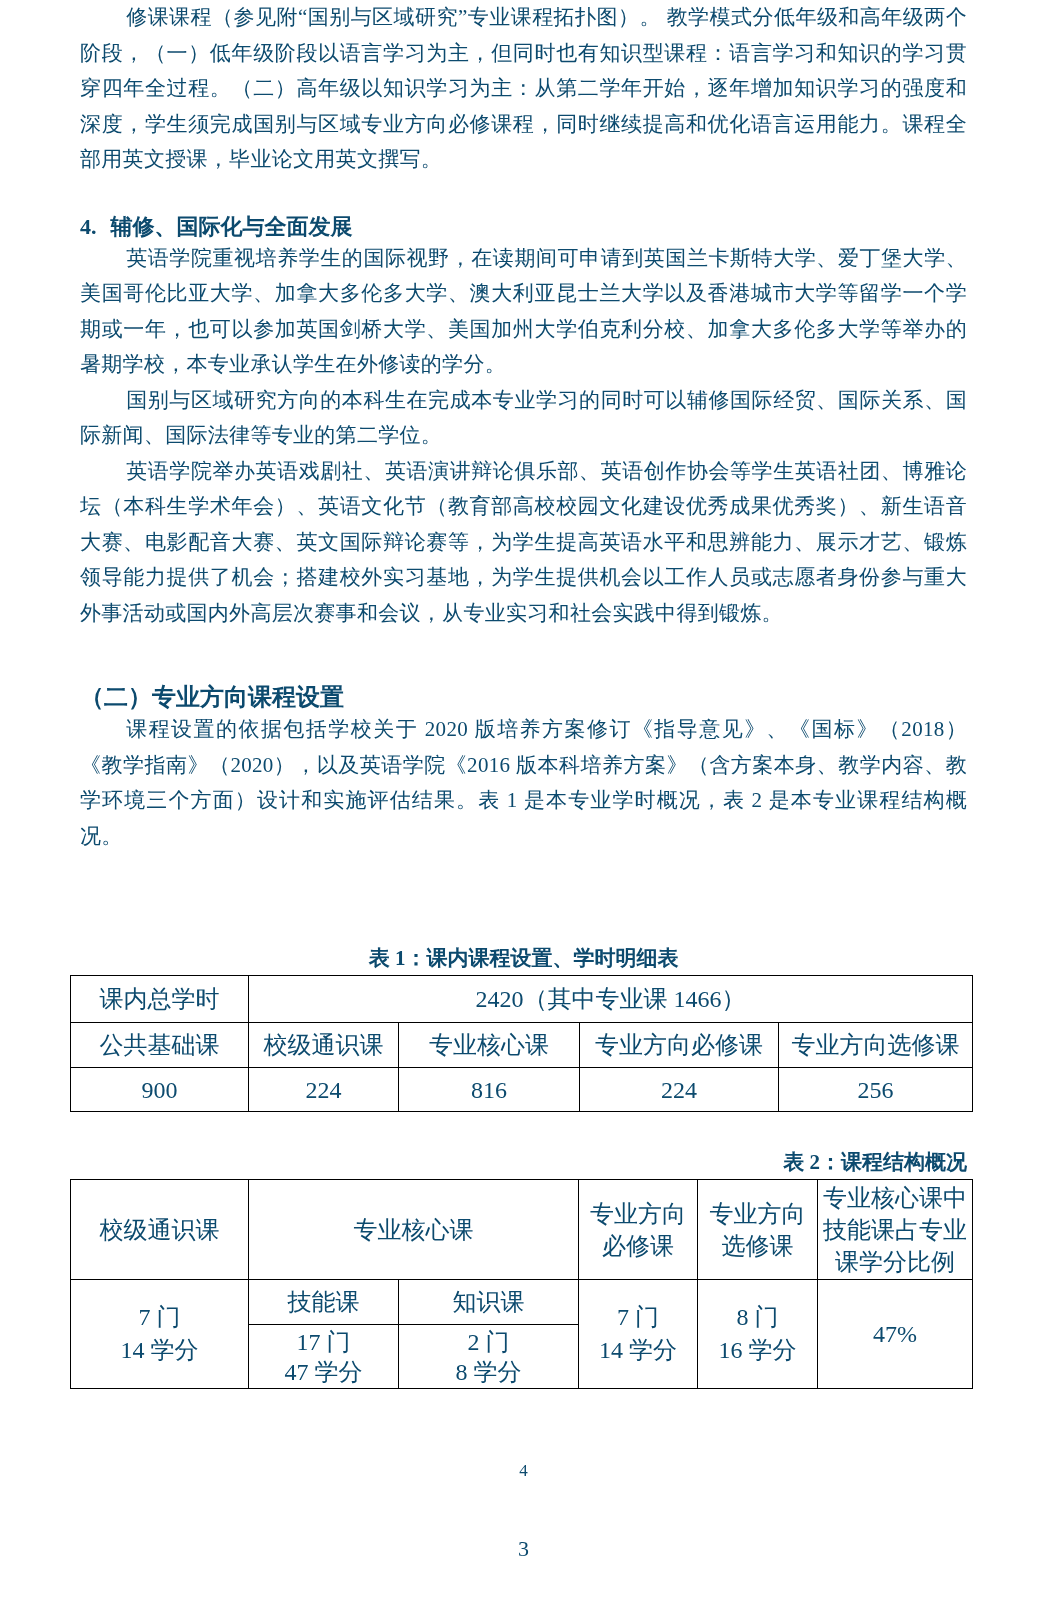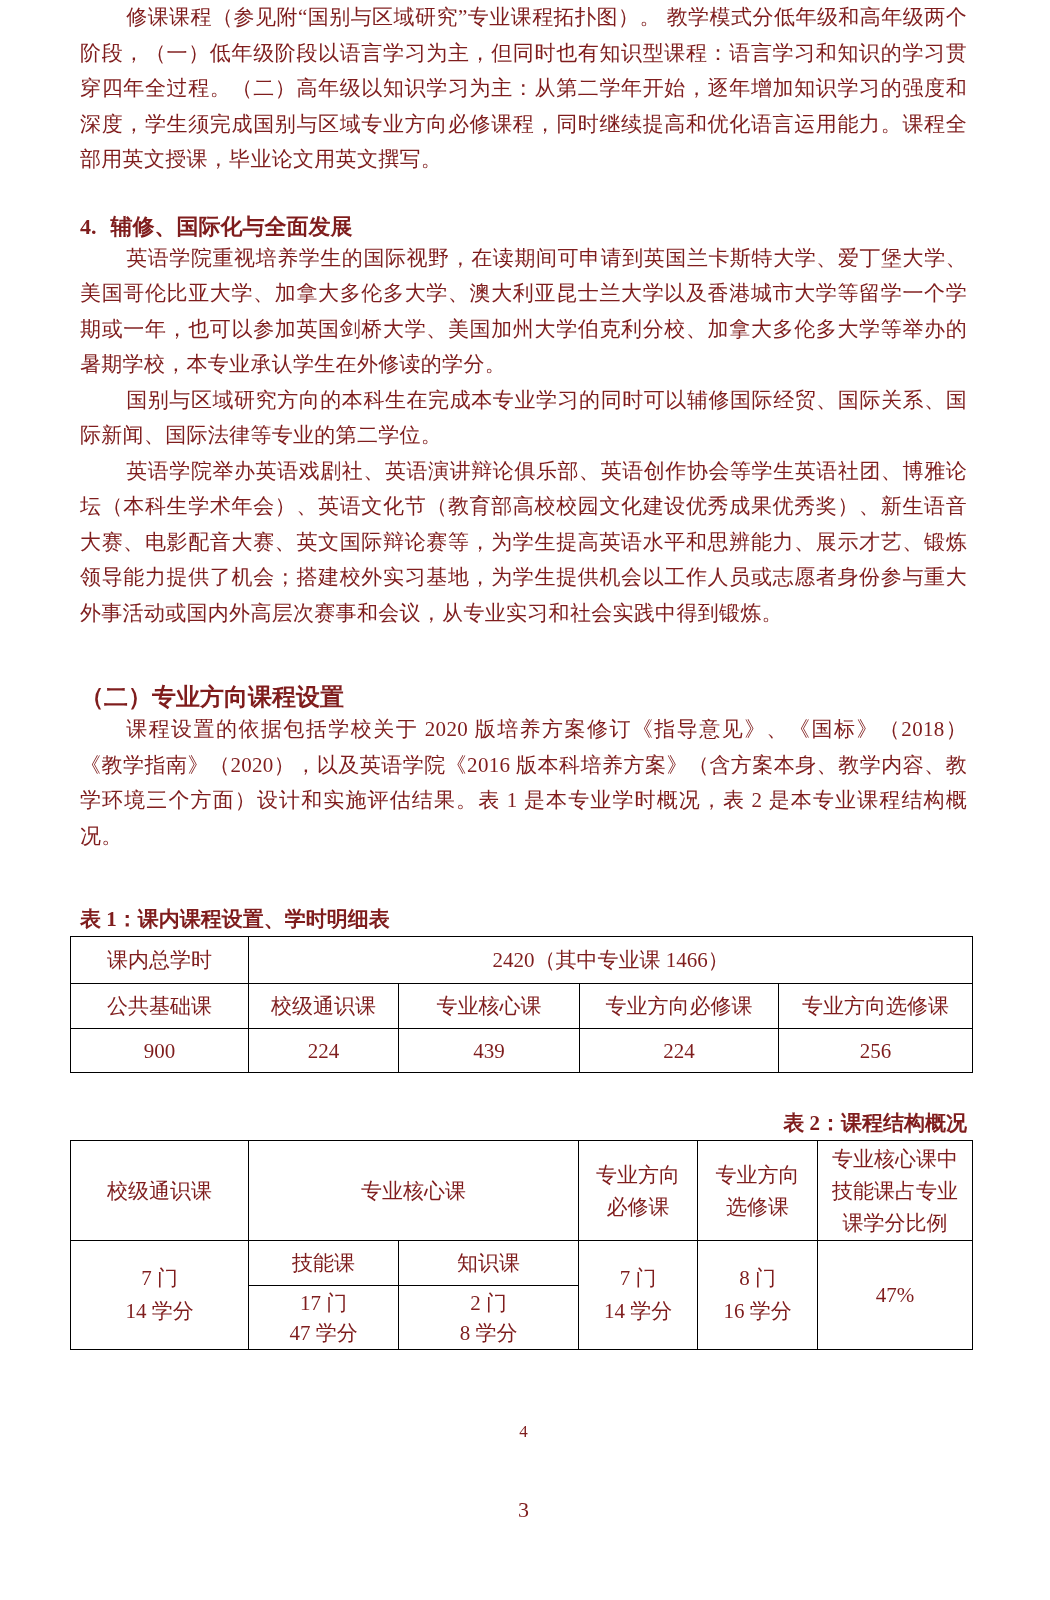--- a/index.html
+++ b/index.html
@@ -2,21 +2,21 @@
 <html><head>
 <meta charset="utf-8">
 <style>
   html,body{margin:0;padding:0;background:#e9e9e9;}
   .page{
     position:relative;
     width:1050px;
     height:1600px;
     margin:0 auto;
     background:#ffffff;
-    color:#7f1d1d;
+    color:#0c4a6e;
     font-family:"Liberation Serif","DejaVu Serif",serif;
     overflow:hidden;
   }
   .content{padding:0 83px 0 80px;}
   p.body-par{
     margin:0;
     font-size:21px;
     line-height:35.5px;
     text-align:justify;
     text-indent:2.2em;
@@ -36,35 +36,35 @@
     font-size:24px;
     font-weight:bold;
     line-height:30px;
   }
   .p5{margin-top:45px;line-height:32px;}
   .tbl-caption{
     font-size:21px;
     font-weight:bold;
     line-height:26px;
   }
-  .cap1{margin-top:52px;}
+  .cap1{margin-top:91px;text-align:center;}
   .cap2{margin-top:37px;text-align:right;}
   table{
     border-collapse:collapse;
     table-layout:fixed;
     width:902px;
     margin-left:-10px;
   }
   .t1{margin-top:4px;}
   .t2{margin-top:4px;}
   td{
     border:1.5px solid #000;
     text-align:center;
     vertical-align:middle;
-    font-size:21px;
+    font-size:24px;
     padding:0;
     white-space:pre-line;
     line-height:32px;
     overflow:hidden;
   }
   .t1 tr.r1{height:47px;}
   .t1 tr.r2{height:45px;}
   .t1 tr.r3{height:44px;}
   .t2 tr.hr{height:100px;}
   .t2 tr.sr{height:45px;}
@@ -122,21 +122,21 @@
       <tr class="r2">
         <td>公共基础课</td>
         <td>校级通识课</td>
         <td>专业核心课</td>
         <td>专业方向必修课</td>
         <td>专业方向选修课</td>
       </tr>
       <tr class="r3">
         <td>900</td>
         <td>224</td>
-        <td>439</td>
+        <td>816</td>
         <td>224</td>
         <td>256</td>
       </tr>
     </tbody>
       </table>
 
     <div class="tbl-caption cap2">表 2：课程结构概况</div>
 
     <table class="t2">
       <colgroup>

